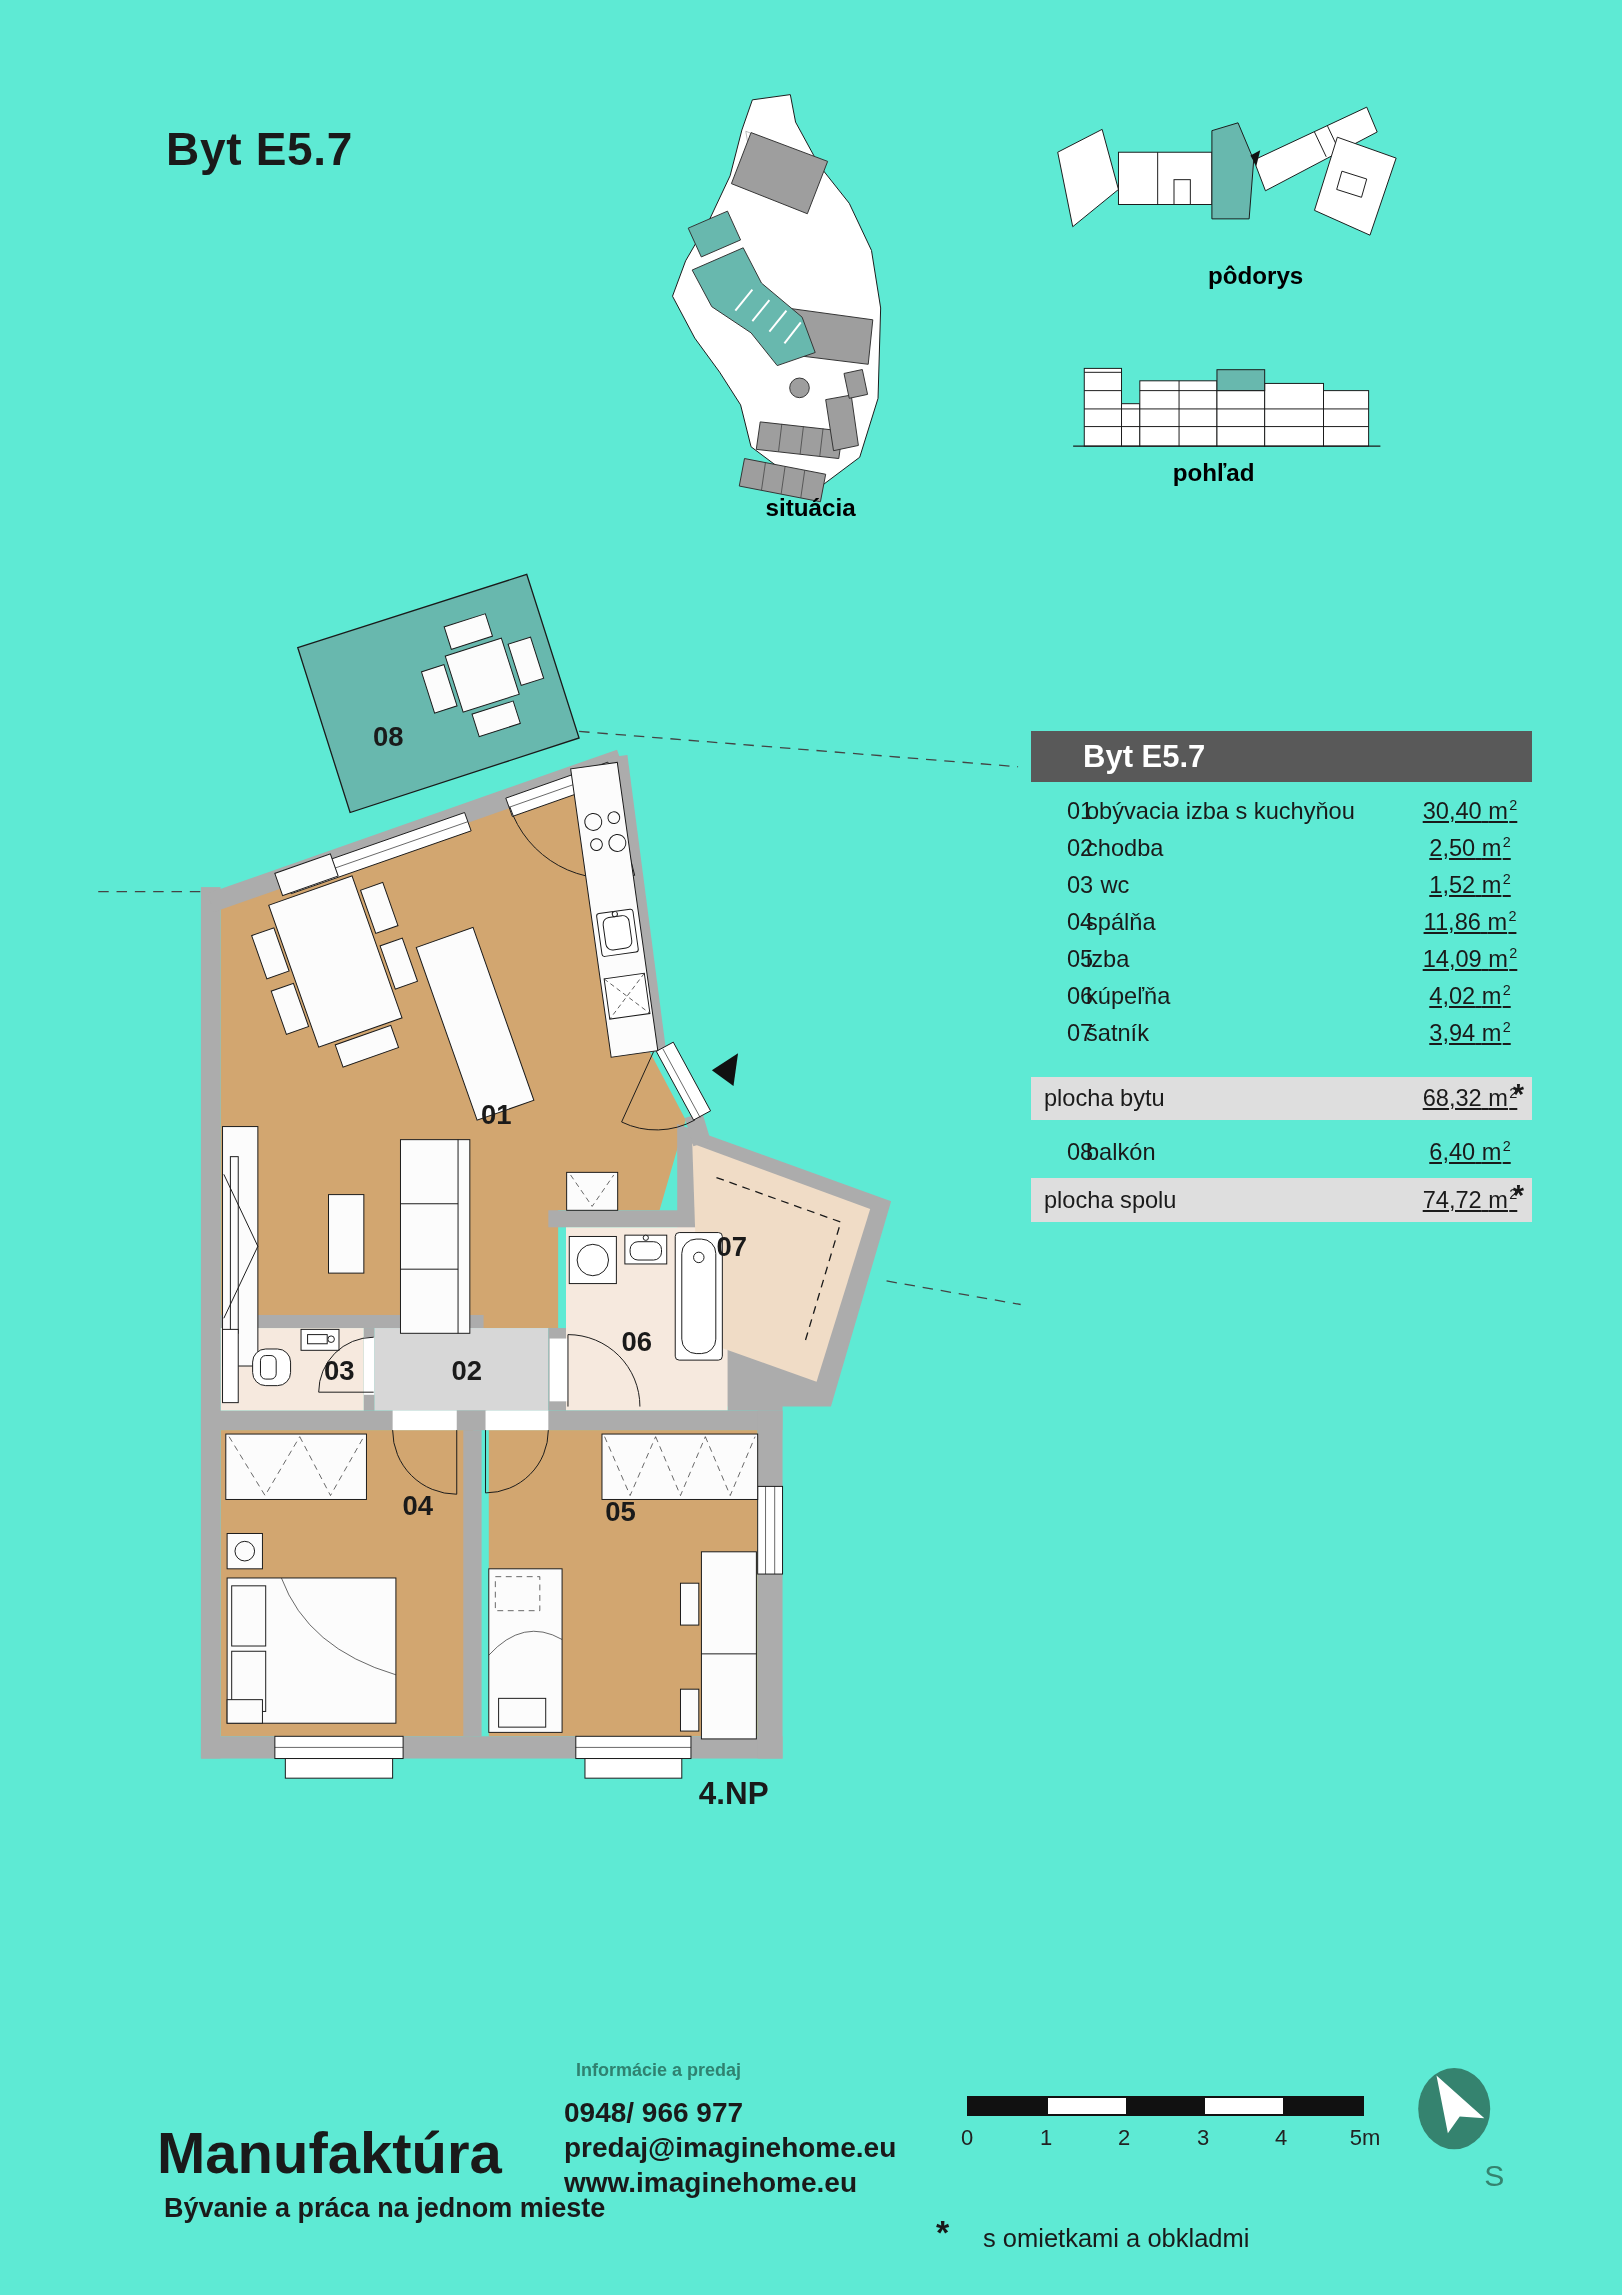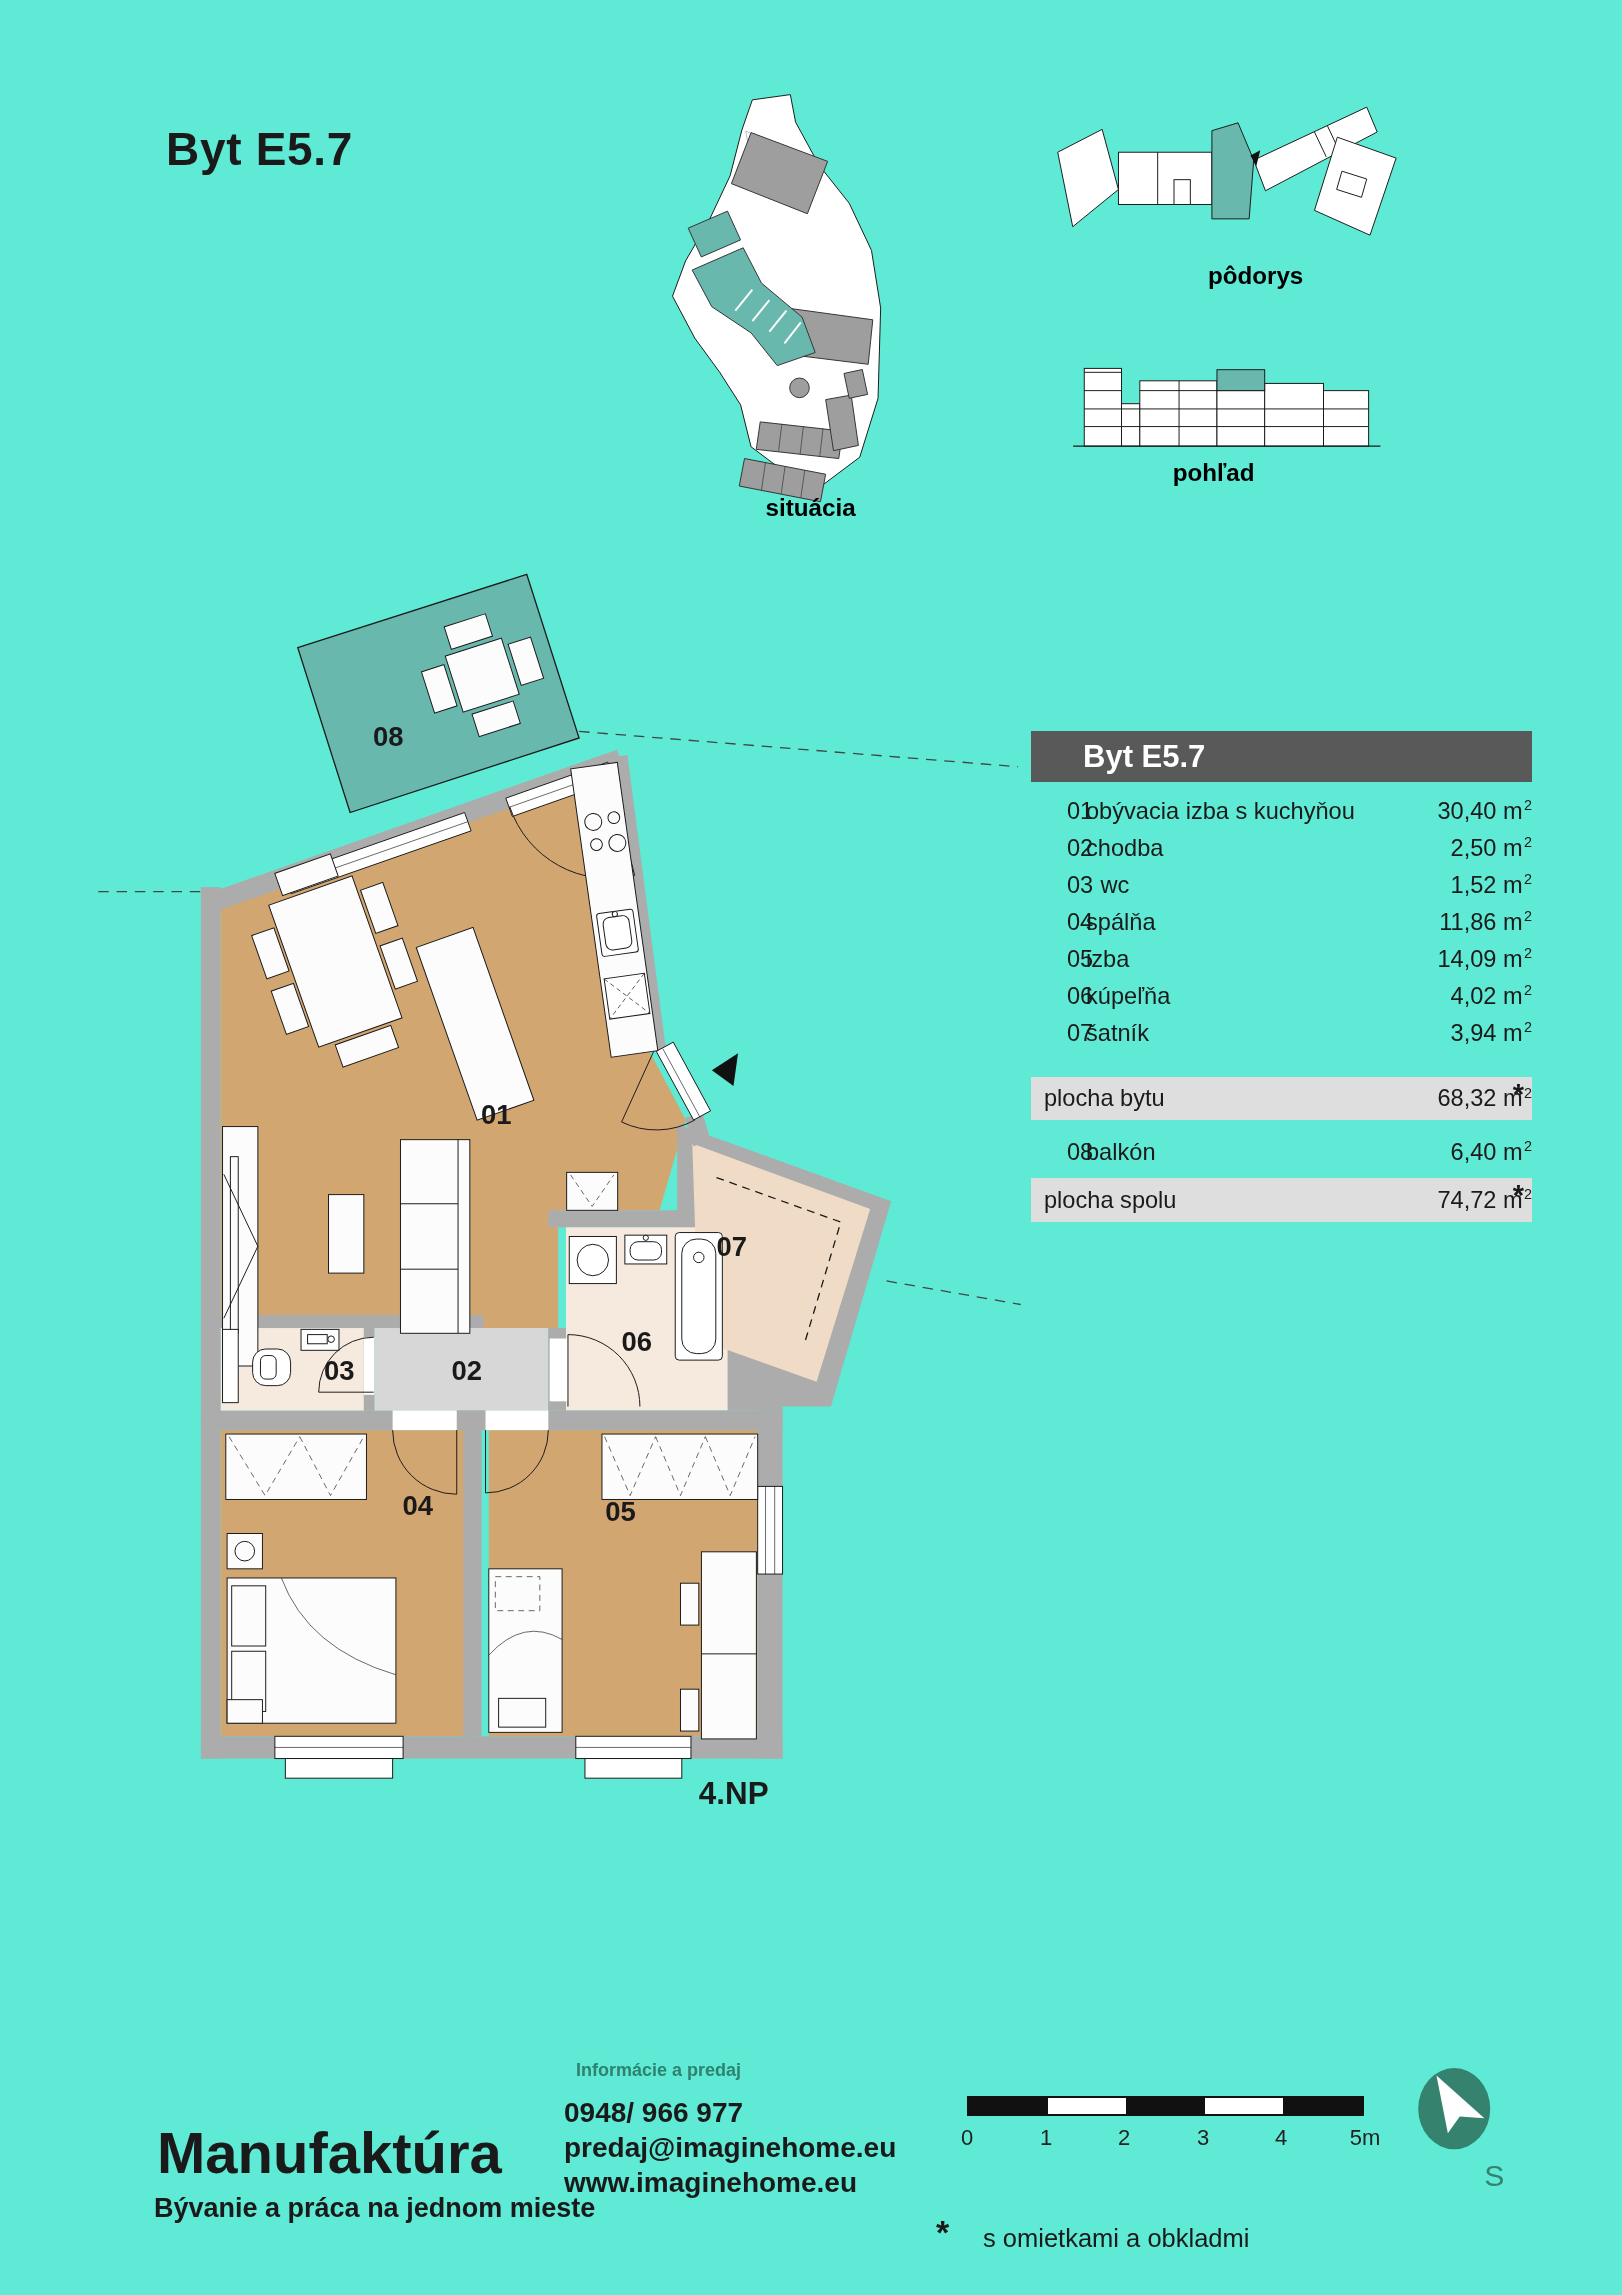--- a/index.html
+++ b/index.html
@@ -13,31 +13,31 @@
   .area-table{left:1031px;top:731px;width:501px;}
   .tbl-header{height:51px;background:#595959;color:#fff;font-size:31px;font-weight:bold;
               display:flex;align-items:center;padding-left:52px;box-sizing:border-box;}
   .tbl-body{padding-top:10.5px;}
   .trow{display:flex;align-items:center;height:37px;font-size:23.6px;}
   .trow .no{width:55px;padding-left:36px;box-sizing:border-box;}
   .trow .nm{flex:1;}
   .trow .nm.indent{padding-left:14.4px;}
   .val{white-space:nowrap;}
   .val sup{font-size:14.4px;vertical-align:super;margin-left:1.3px;}
-  .vwrap{width:124px;text-align:right;}
+  .vwrap{width:124px;text-align:center;text-decoration:underline;}
   .band{position:relative;display:flex;align-items:center;background:#dedede;
         font-size:23.6px;height:43px;margin-top:25.5px;padding:0 0 0 13px;box-sizing:border-box;}
   .band .vwrap{width:124px;}
   .band .star{position:absolute;right:7.9px;top:1.3px;font-size:29px;font-weight:bold;}
   .row08{height:46px;margin-top:9.2px;}
   .band2{margin-top:3px;height:44px;}
 
   
   .brand{left:157px;top:2119px;font-size:58px;font-weight:bold;}
-  .tagline{left:154px;top:2193px;font-size:27px;font-weight:bold;}
+  .tagline{left:164px;top:2193px;font-size:27px;font-weight:bold;}
   .contact-h{left:564px;top:2060px;font-size:18px;font-weight:bold;color:#2f8270;margin-left:12px;}
   .contact-l{font-size:28px;font-weight:bold;}
   .scalebar{left:967px;top:2096px;width:393px;height:15.7px;border:2px solid #111;display:flex;box-sizing:content-box;}
   .scalebar div{width:79px;height:100%;}
   .sb-labels{left:967px;top:2125px;width:419px;height:26px;font-size:22px;color:#222;}
   .sb-labels span{position:absolute;transform:translateX(-50%);}
   .fn-star{left:936px;top:2213px;font-size:34px;font-weight:bold;}
   .fn-text{left:983px;top:2220px;font-size:25.5px;line-height:36px;}
 </style>
 </head>

